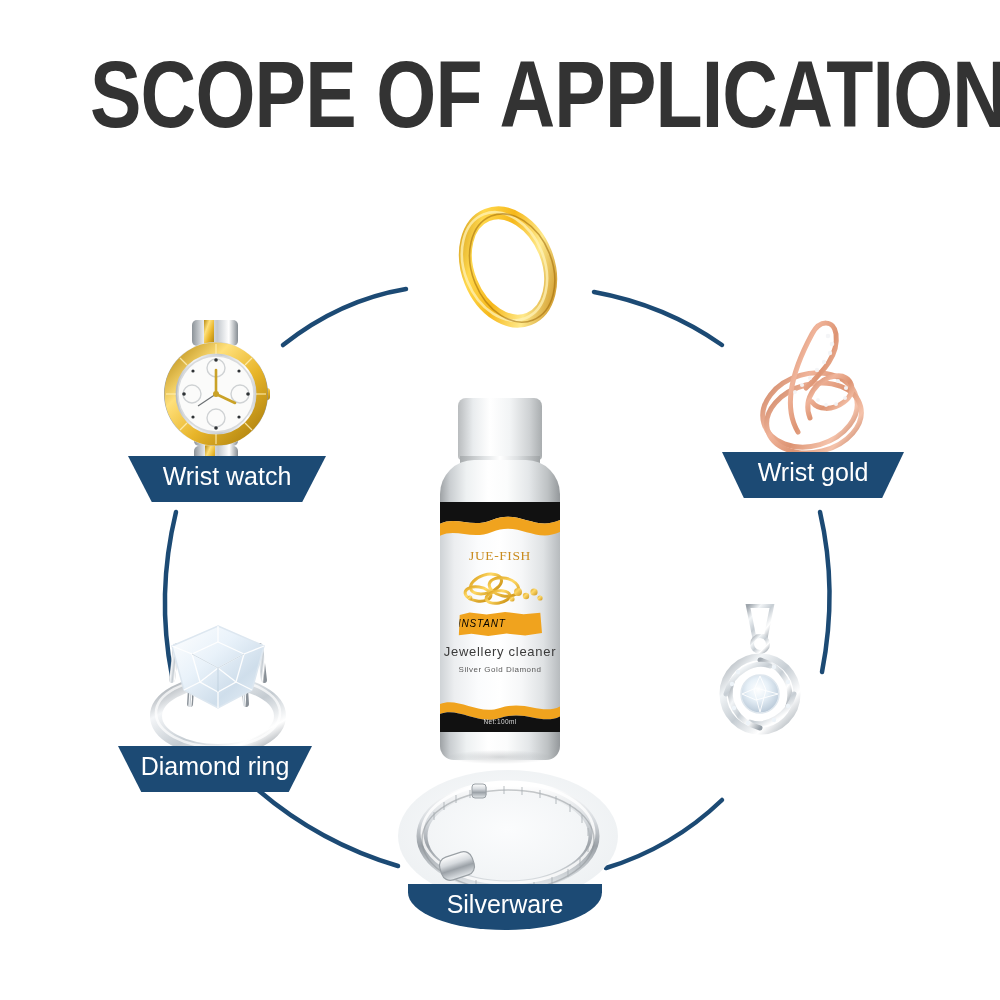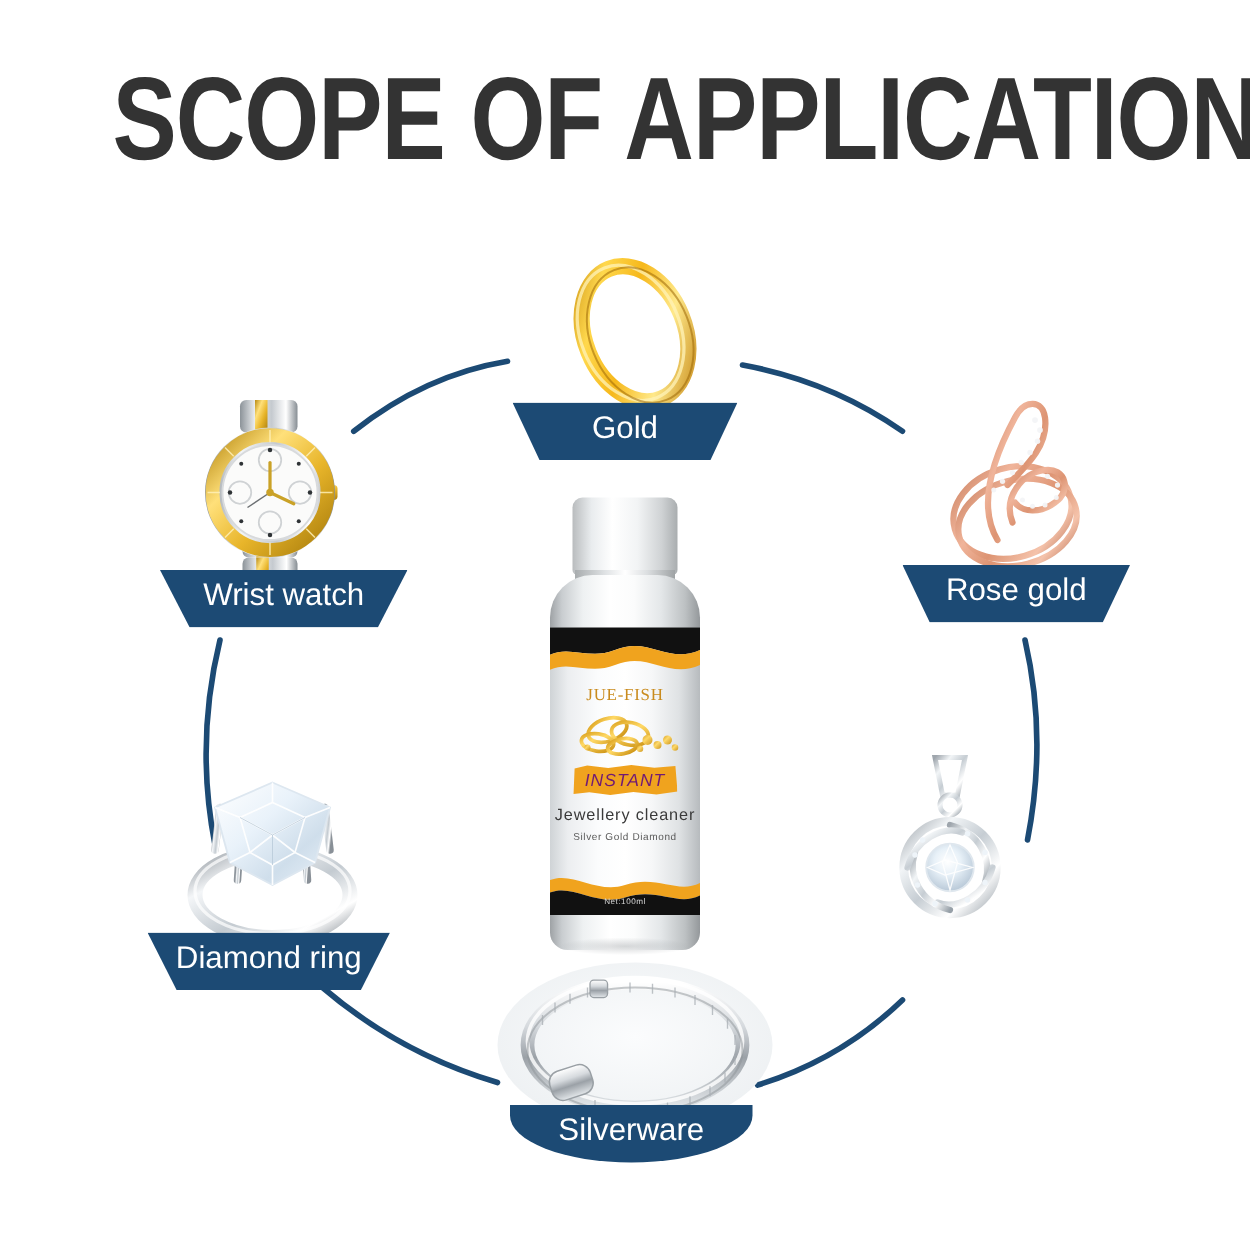--- a/index.html
+++ b/index.html
@@ -154,21 +154,21 @@
     position: absolute; left: 16px; top: 68px; width: 92px; height: 36px;
   }
   .instant-badge {
     position: absolute; left: 18px; top: 110px; width: 84px; height: 24px;
     background: #f0a31e;
     clip-path: polygon(2% 12%, 14% 2%, 34% 10%, 56% 0%, 78% 9%, 98% 3%,
                        100% 88%, 80% 98%, 58% 90%, 36% 100%, 16% 91%, 1% 97%);
   }
   .instant-text {
     position: absolute; left: 0; top: 0; width: 84px; line-height: 24px;
-    text-align: center; color: #701a75; font-size: 14px;
+    text-align: left; color: #000000; font-size: 10px;
     font-style: italic; letter-spacing: 0.8px;
     font-family: "Liberation Sans", sans-serif;
   }
   .label-sub1 {
     position: absolute; left: 0; top: 142px; width: 120px; text-align: center;
     font-size: 13px; color: #3a3a3a; letter-spacing: 0.7px;
     font-family: "Liberation Sans", sans-serif;
   }
   .label-sub2 {
     position: absolute; left: 0; top: 163px; width: 120px; text-align: center;
@@ -220,23 +220,20 @@
           <stop offset="70%" stop-color="#ffe98a"></stop>
           <stop offset="100%" stop-color="#c07f0d"></stop>
         </linearGradient>
       </defs>
       <g transform="rotate(-22 70 61)">
         <ellipse cx="70" cy="61" rx="40" ry="56" fill="none" stroke="url(#gBand)" stroke-width="13"></ellipse>
         <ellipse cx="70" cy="61" rx="40" ry="56" fill="none" stroke="#fff3b8" stroke-width="2.6" opacity="0.75" transform="translate(-3,-2)"></ellipse>
         <ellipse cx="70" cy="61" rx="40" ry="56" fill="none" stroke="#9c6708" stroke-width="1.6" opacity="0.55" transform="translate(3.5,2.5)"></ellipse>
       </g>
     </svg>
-  </div>
-  <div class="badge trap badge-gold">
-    <span>Gold</span>
   </div>
 
   <div class="art art-rosegold">
     <svg viewBox="0 0 146 152">
       <defs>
         <linearGradient id="rg" x1="0" y1="0" x2="1" y2="1">
           <stop offset="0%" stop-color="#c9805f"></stop>
           <stop offset="30%" stop-color="#f0b49a"></stop>
           <stop offset="55%" stop-color="#dd9473"></stop>
           <stop offset="80%" stop-color="#f5c3ab"></stop>
@@ -263,21 +260,21 @@
         <circle cx="98" cy="75" r="2.1"></circle>
           <circle cx="106" cy="82" r="2.1"></circle>
         <circle cx="105" cy="92" r="2"></circle>
           <circle cx="96" cy="98" r="2"></circle>
         <circle cx="86" cy="99" r="2"></circle>
           <circle cx="78" cy="94" r="2"></circle>
       </g>
     </svg>
   </div>
   <div class="badge trap badge-rosegold">
-    <span>Rose gold</span>
+    <span>Wrist gold</span>
   </div>
 
   <div class="art art-platinum">
     <svg viewBox="0 0 112 152">
       <defs>
         <linearGradient id="plat" x1="0" y1="0" x2="1" y2="1">
           <stop offset="0%" stop-color="#9fa6ad"></stop>
           <stop offset="25%" stop-color="#f2f5f7"></stop>
           <stop offset="50%" stop-color="#c6cdd3"></stop>
           <stop offset="75%" stop-color="#ffffff"></stop>

